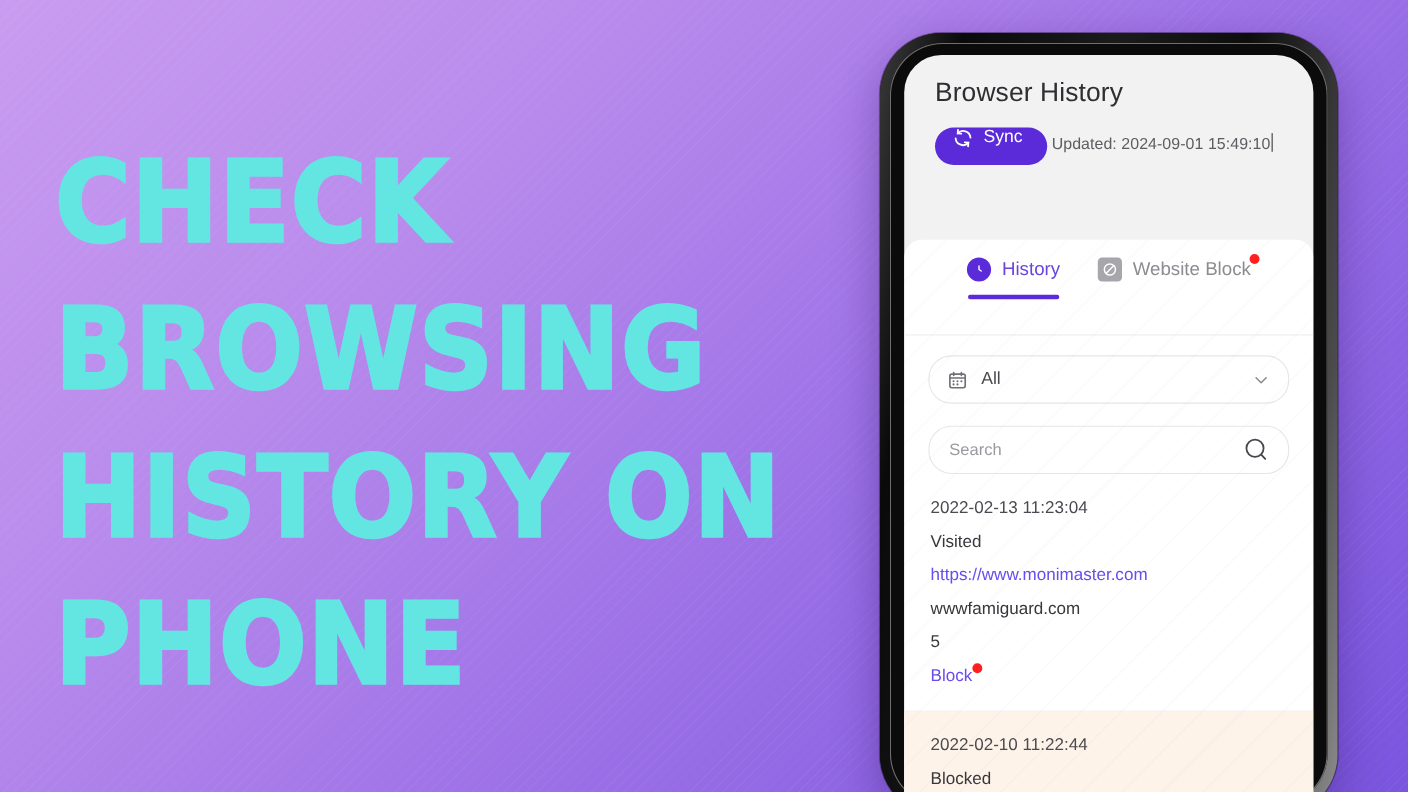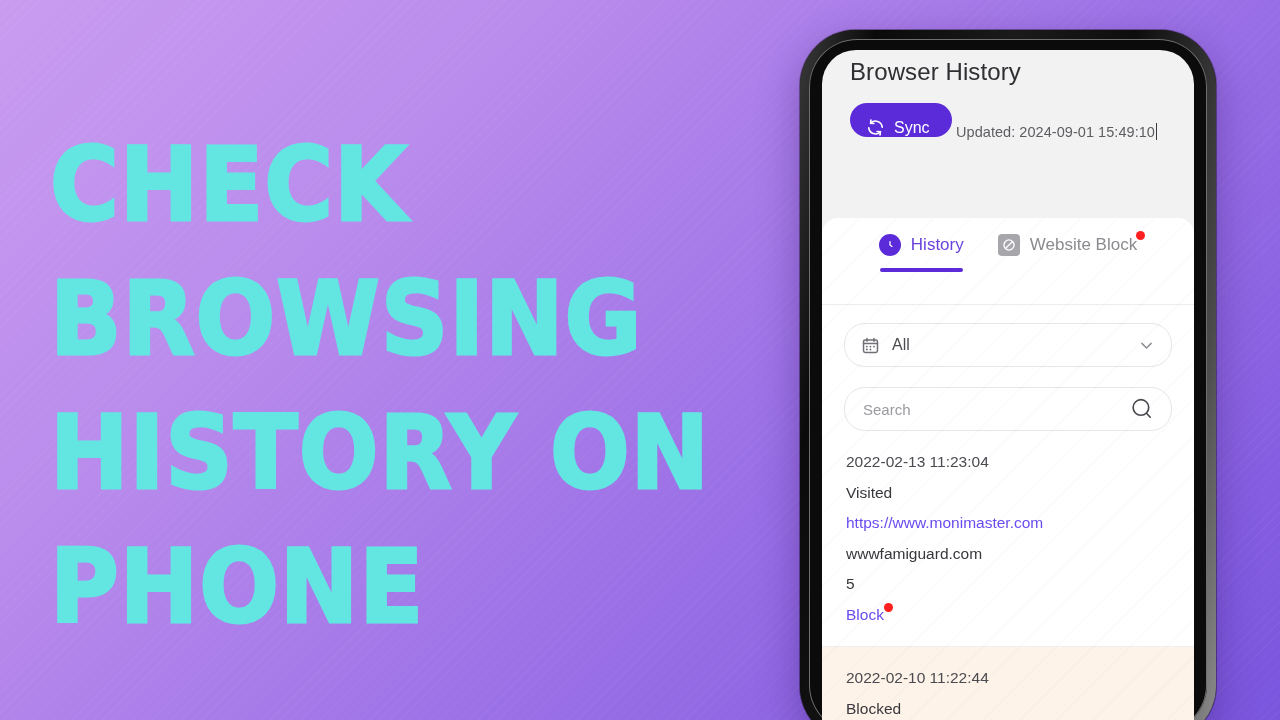--- a/index.html
+++ b/index.html
@@ -90,30 +90,30 @@
     top: 20px;
     right: 22px;
     bottom: 0;
     border-radius: 34px 34px 0 0;
     background: #f2f2f2;
     overflow: hidden;
   }
 
   
   .screen-head {
-    padding: 8px 0 0 28px;
+    padding: 21px 0 0 28px;
   }
   .app-title {
     font-size: 24px;
     color: #2f2f33;
     letter-spacing: 0.1px;
   }
   .sync-btn {
     display: inline-flex;
-    align-items: flex-end;
+    align-items: flex-start;
     gap: 9px;
     margin-top: 17px;
     padding: 0 22px 0 16px;
     height: 34px;
     border-radius: 18px;
     background: #5b2bd9;
     color: #ffffff;
     font-size: 16px;
     cursor: pointer;
     user-select: none;

